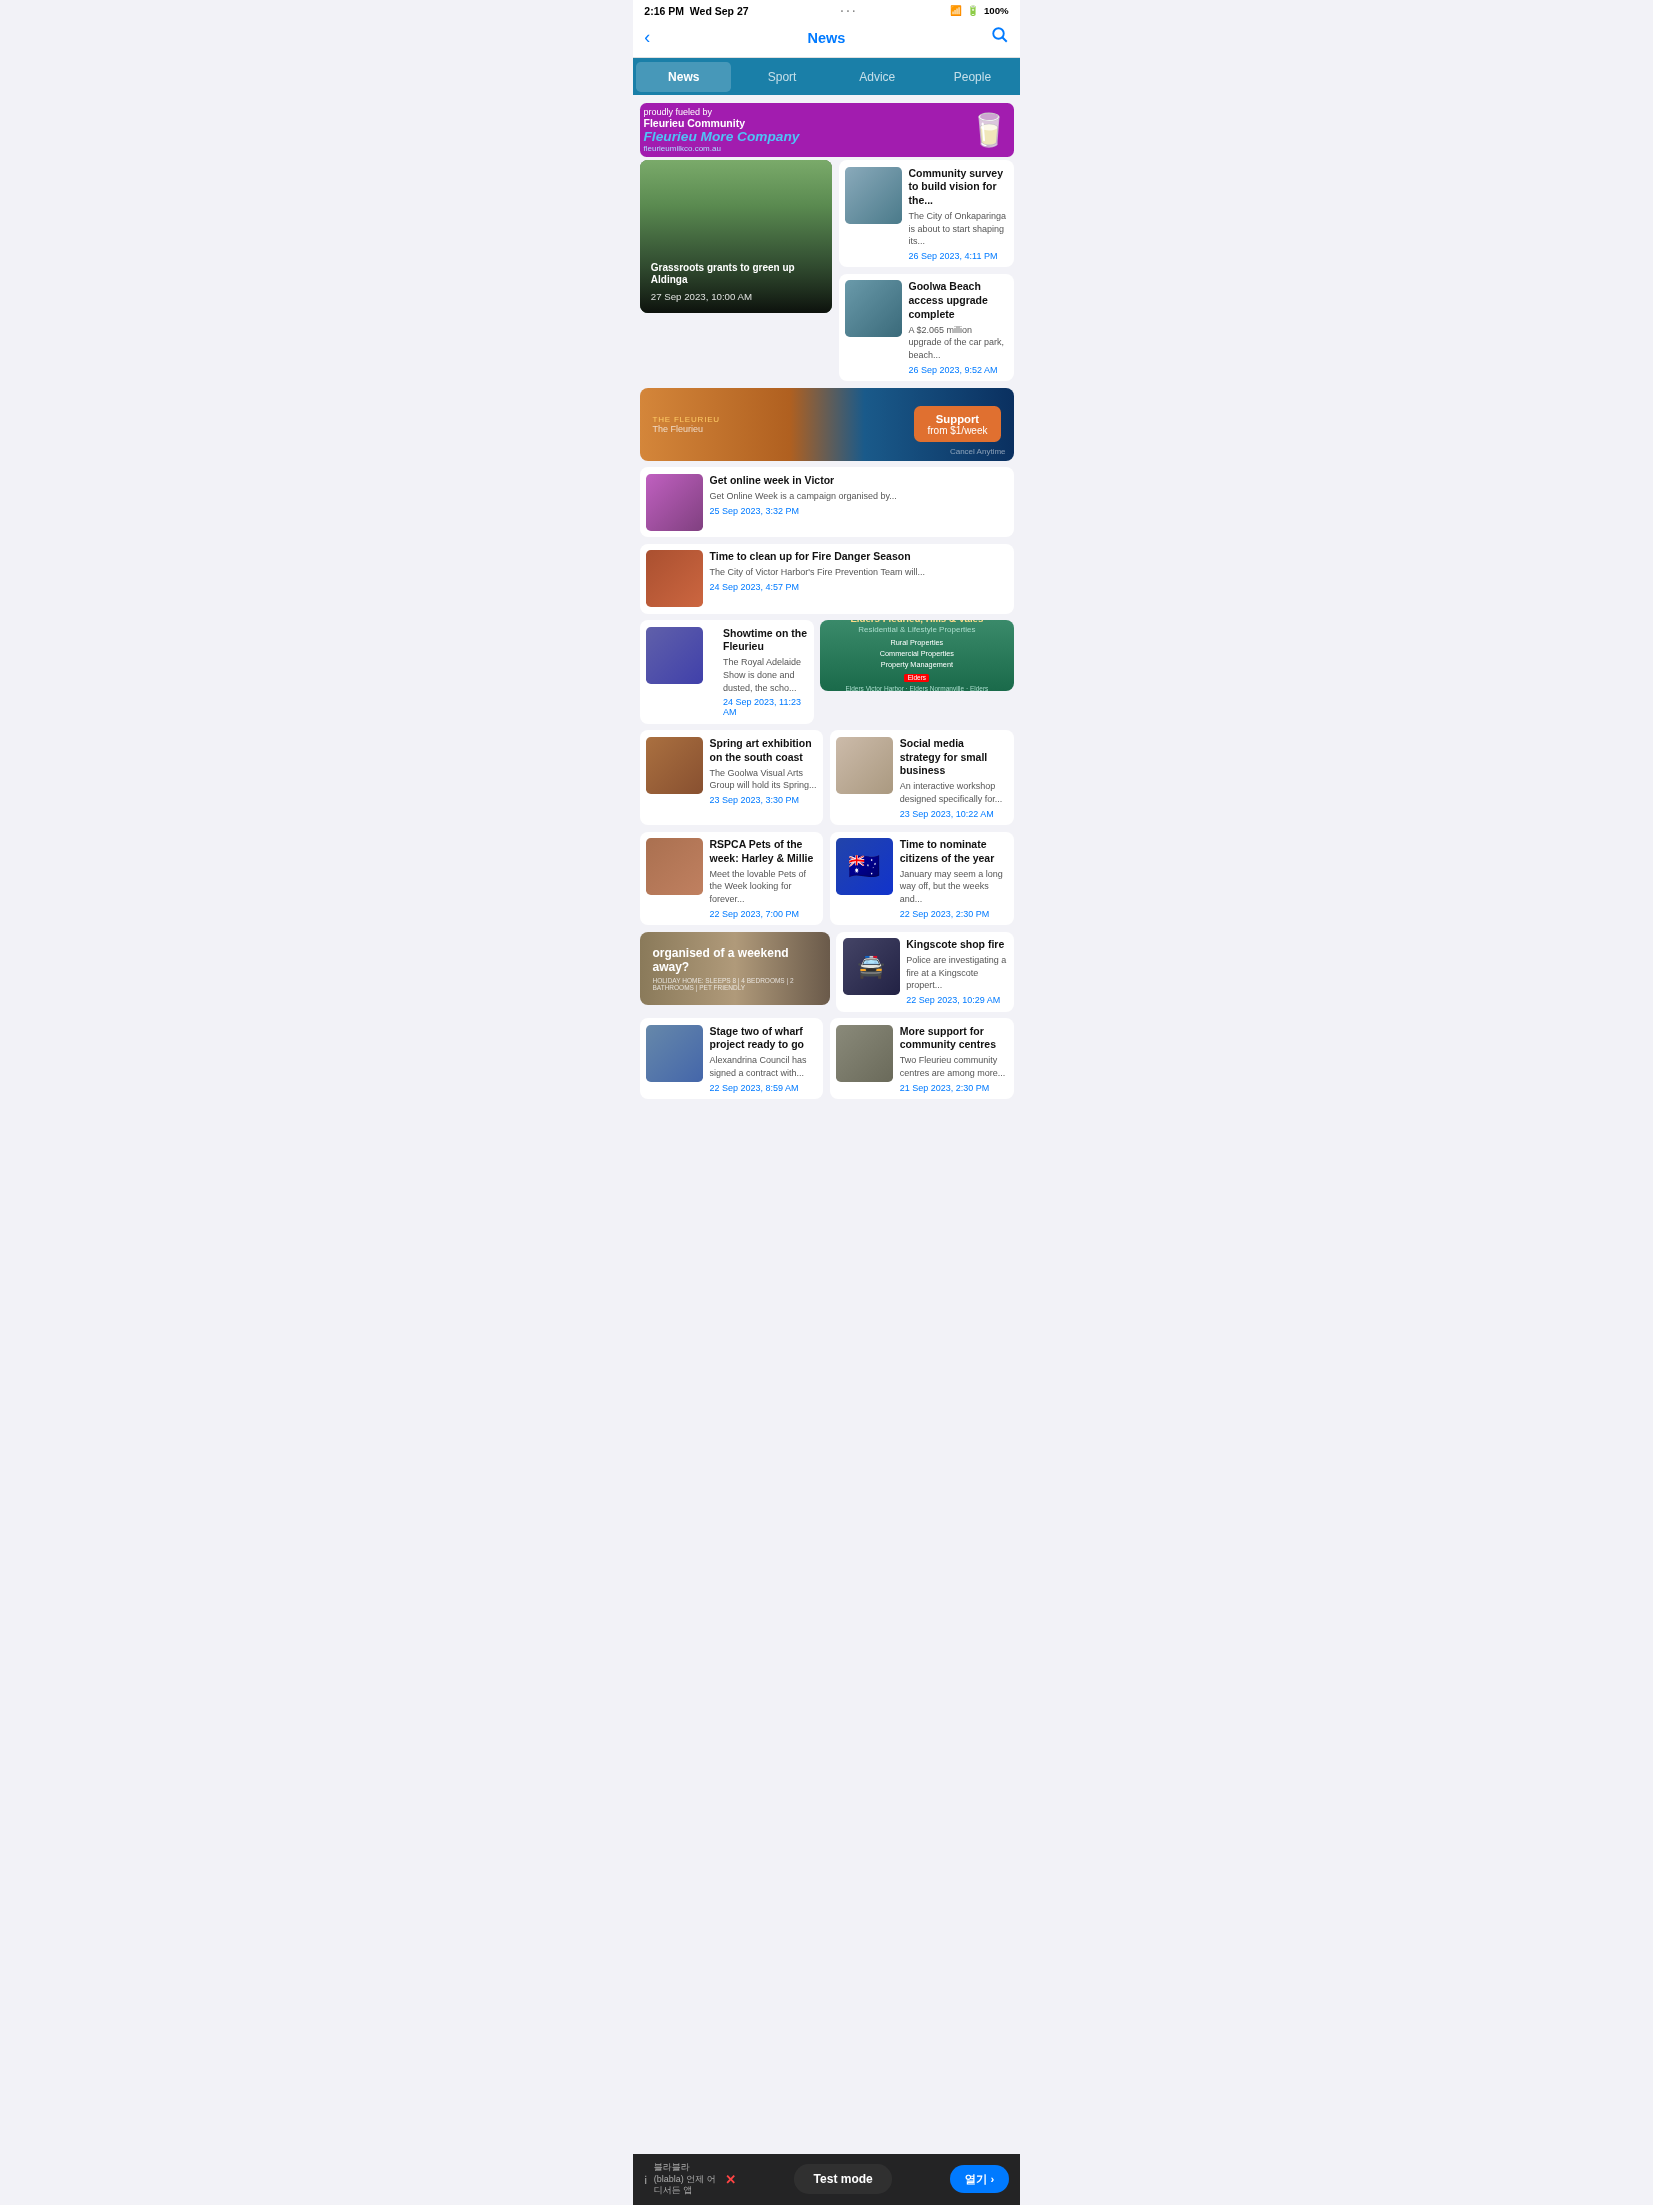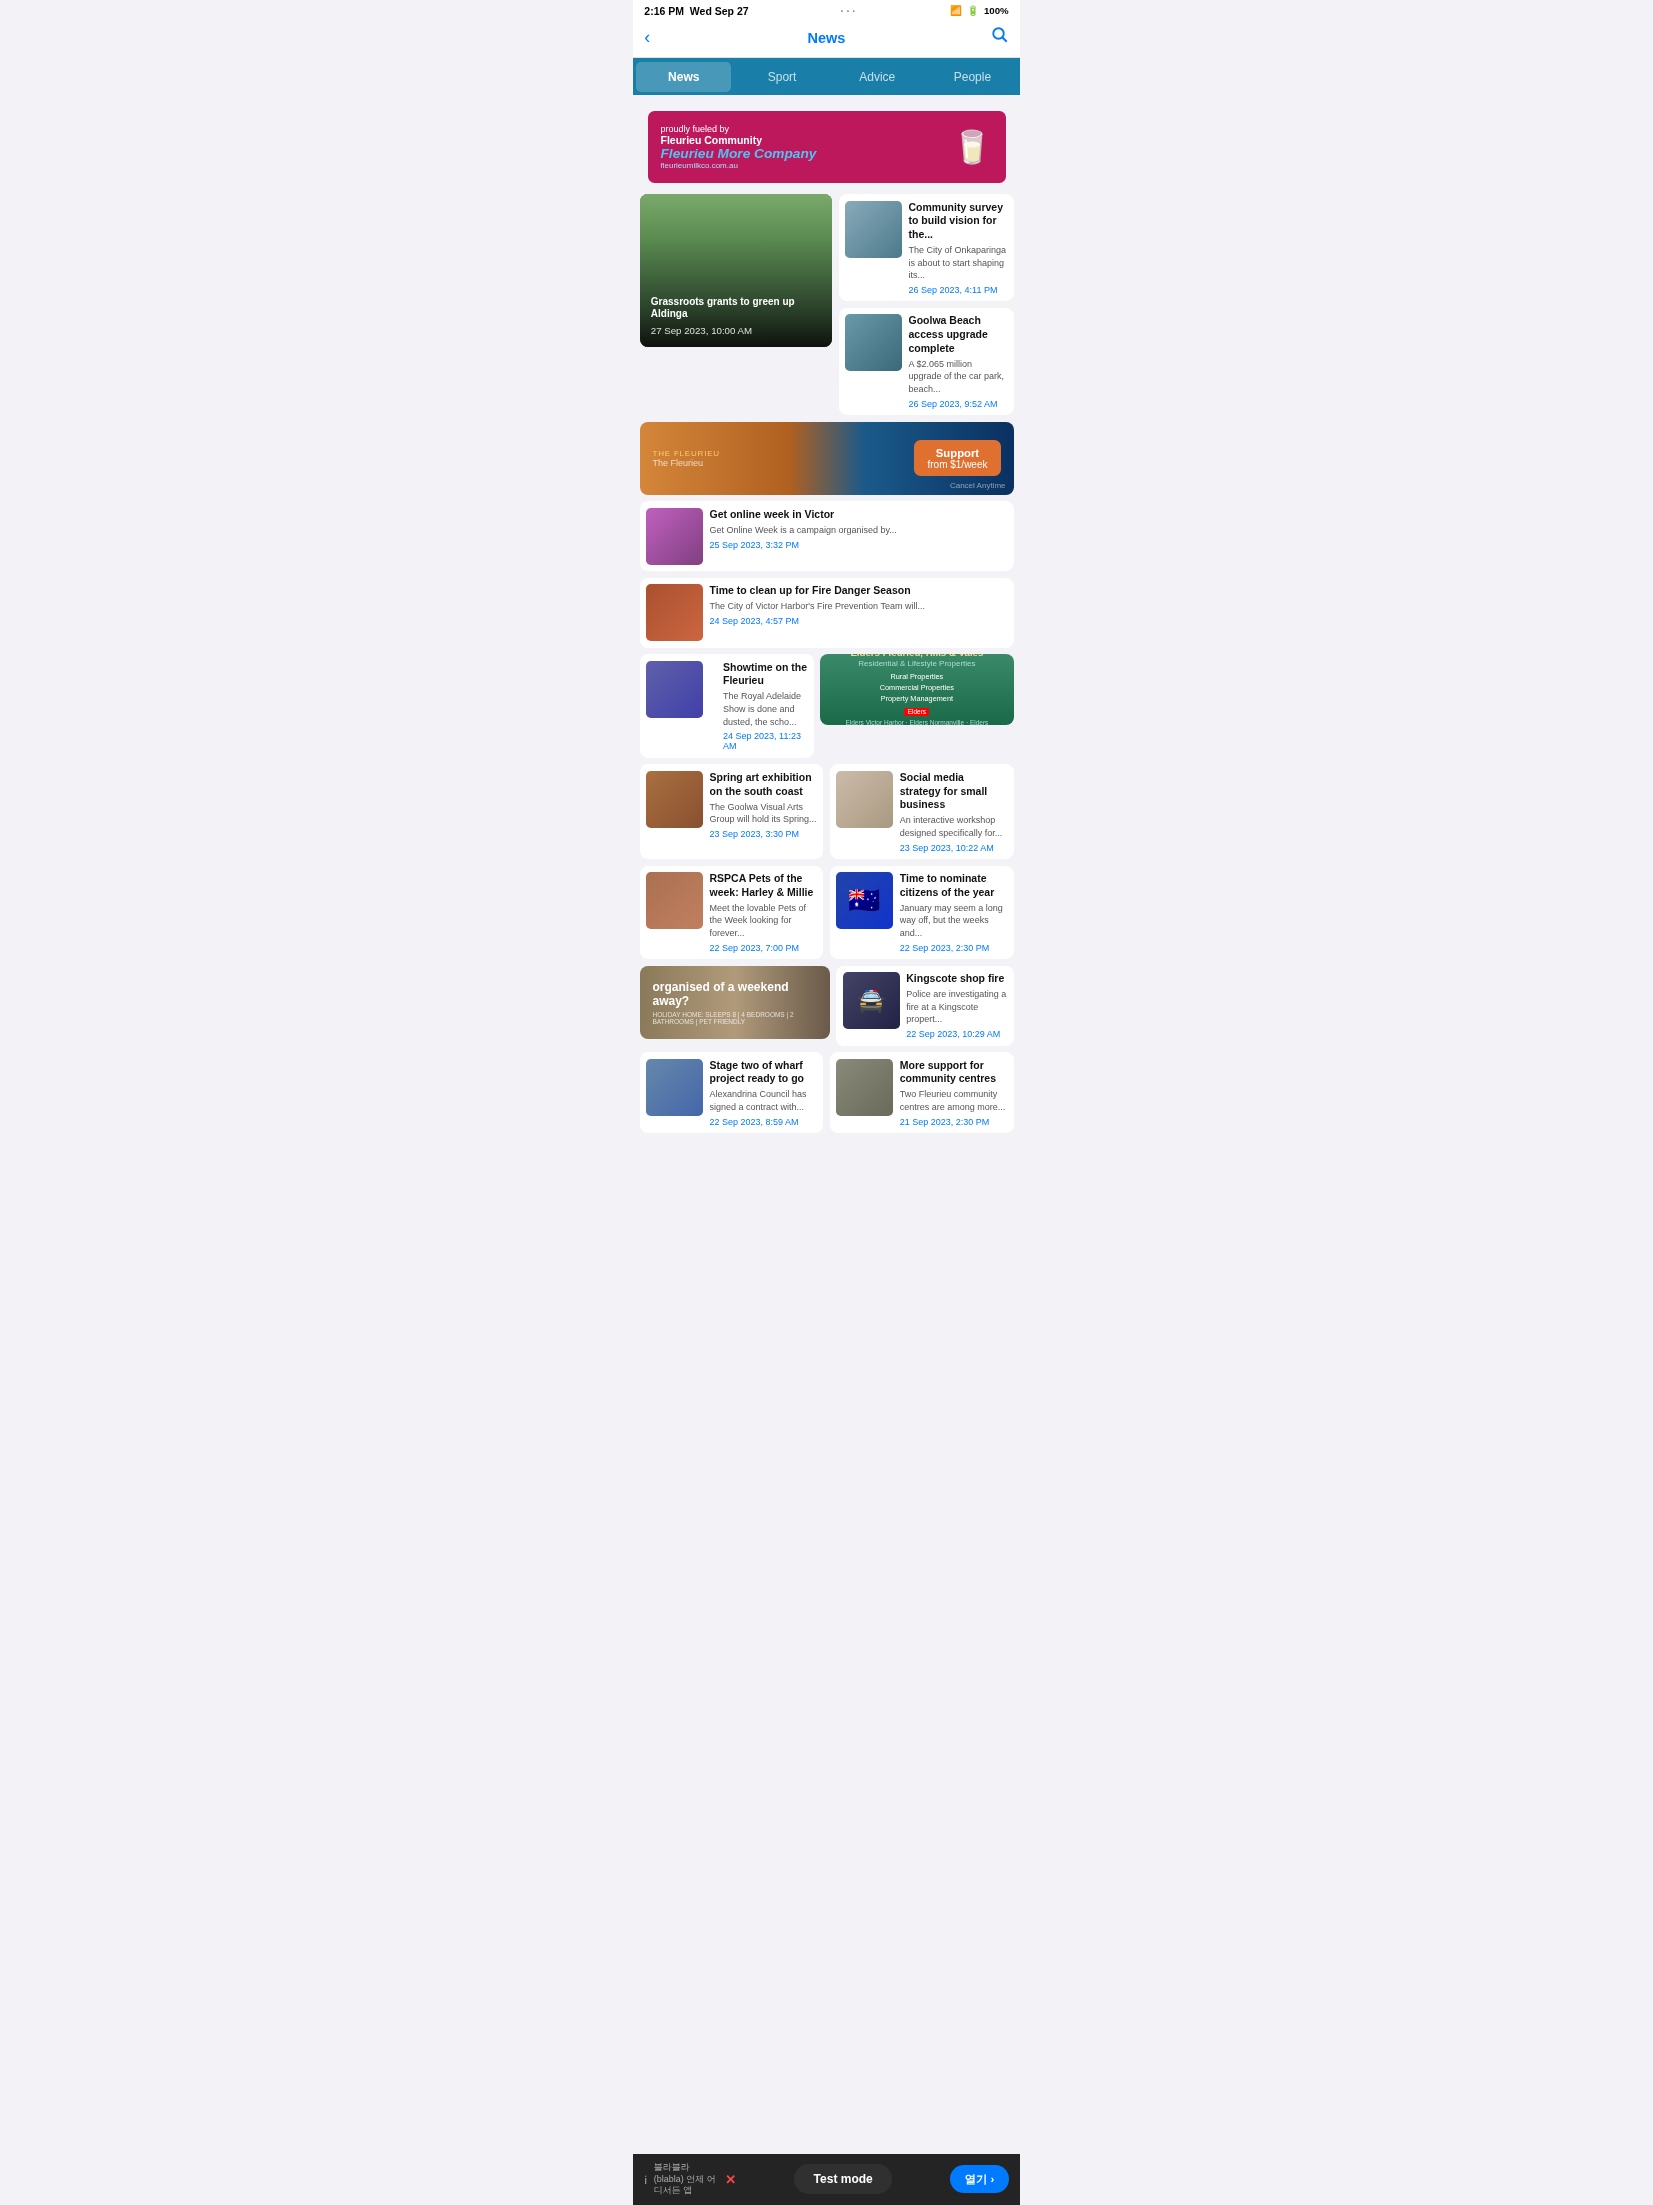--- a/index.html
+++ b/index.html
@@ -30,22 +30,22 @@
       flex: 1; text-align: center; padding: 11.3px 4.8px; color: rgba(255,255,255,0.75);
       font-size: 12px; font-weight: 500; cursor: pointer;
     }
     .tab-item.active {
       background: rgba(255,255,255,0.2); color: white; font-weight: 600;
       border-radius: 4.8px; margin: 3.2px; padding: 8px 4.8px;
     }
 
     
     .ad-banner {
-      background: #be185d; margin: 8px; border-radius: 6.5px; overflow: hidden;
-      padding: 13px; display: flex; align-items: center; justify-content: space-between;
+      background: #a21caf; border-radius: 6.5px; overflow: hidden;
+      padding: 4px; display: flex; align-items: center; justify-content: space-between;
     }
     .ad-left { display: flex; flex-direction: column; }
     .ad-fueled { color: white; font-size: 9px; }
     .ad-url { color: #aaddff; font-size: 8px; }
     .ad-bottles { font-size: 32px; }
 
     
     .content { padding: 0 6.5px; }
 
     

